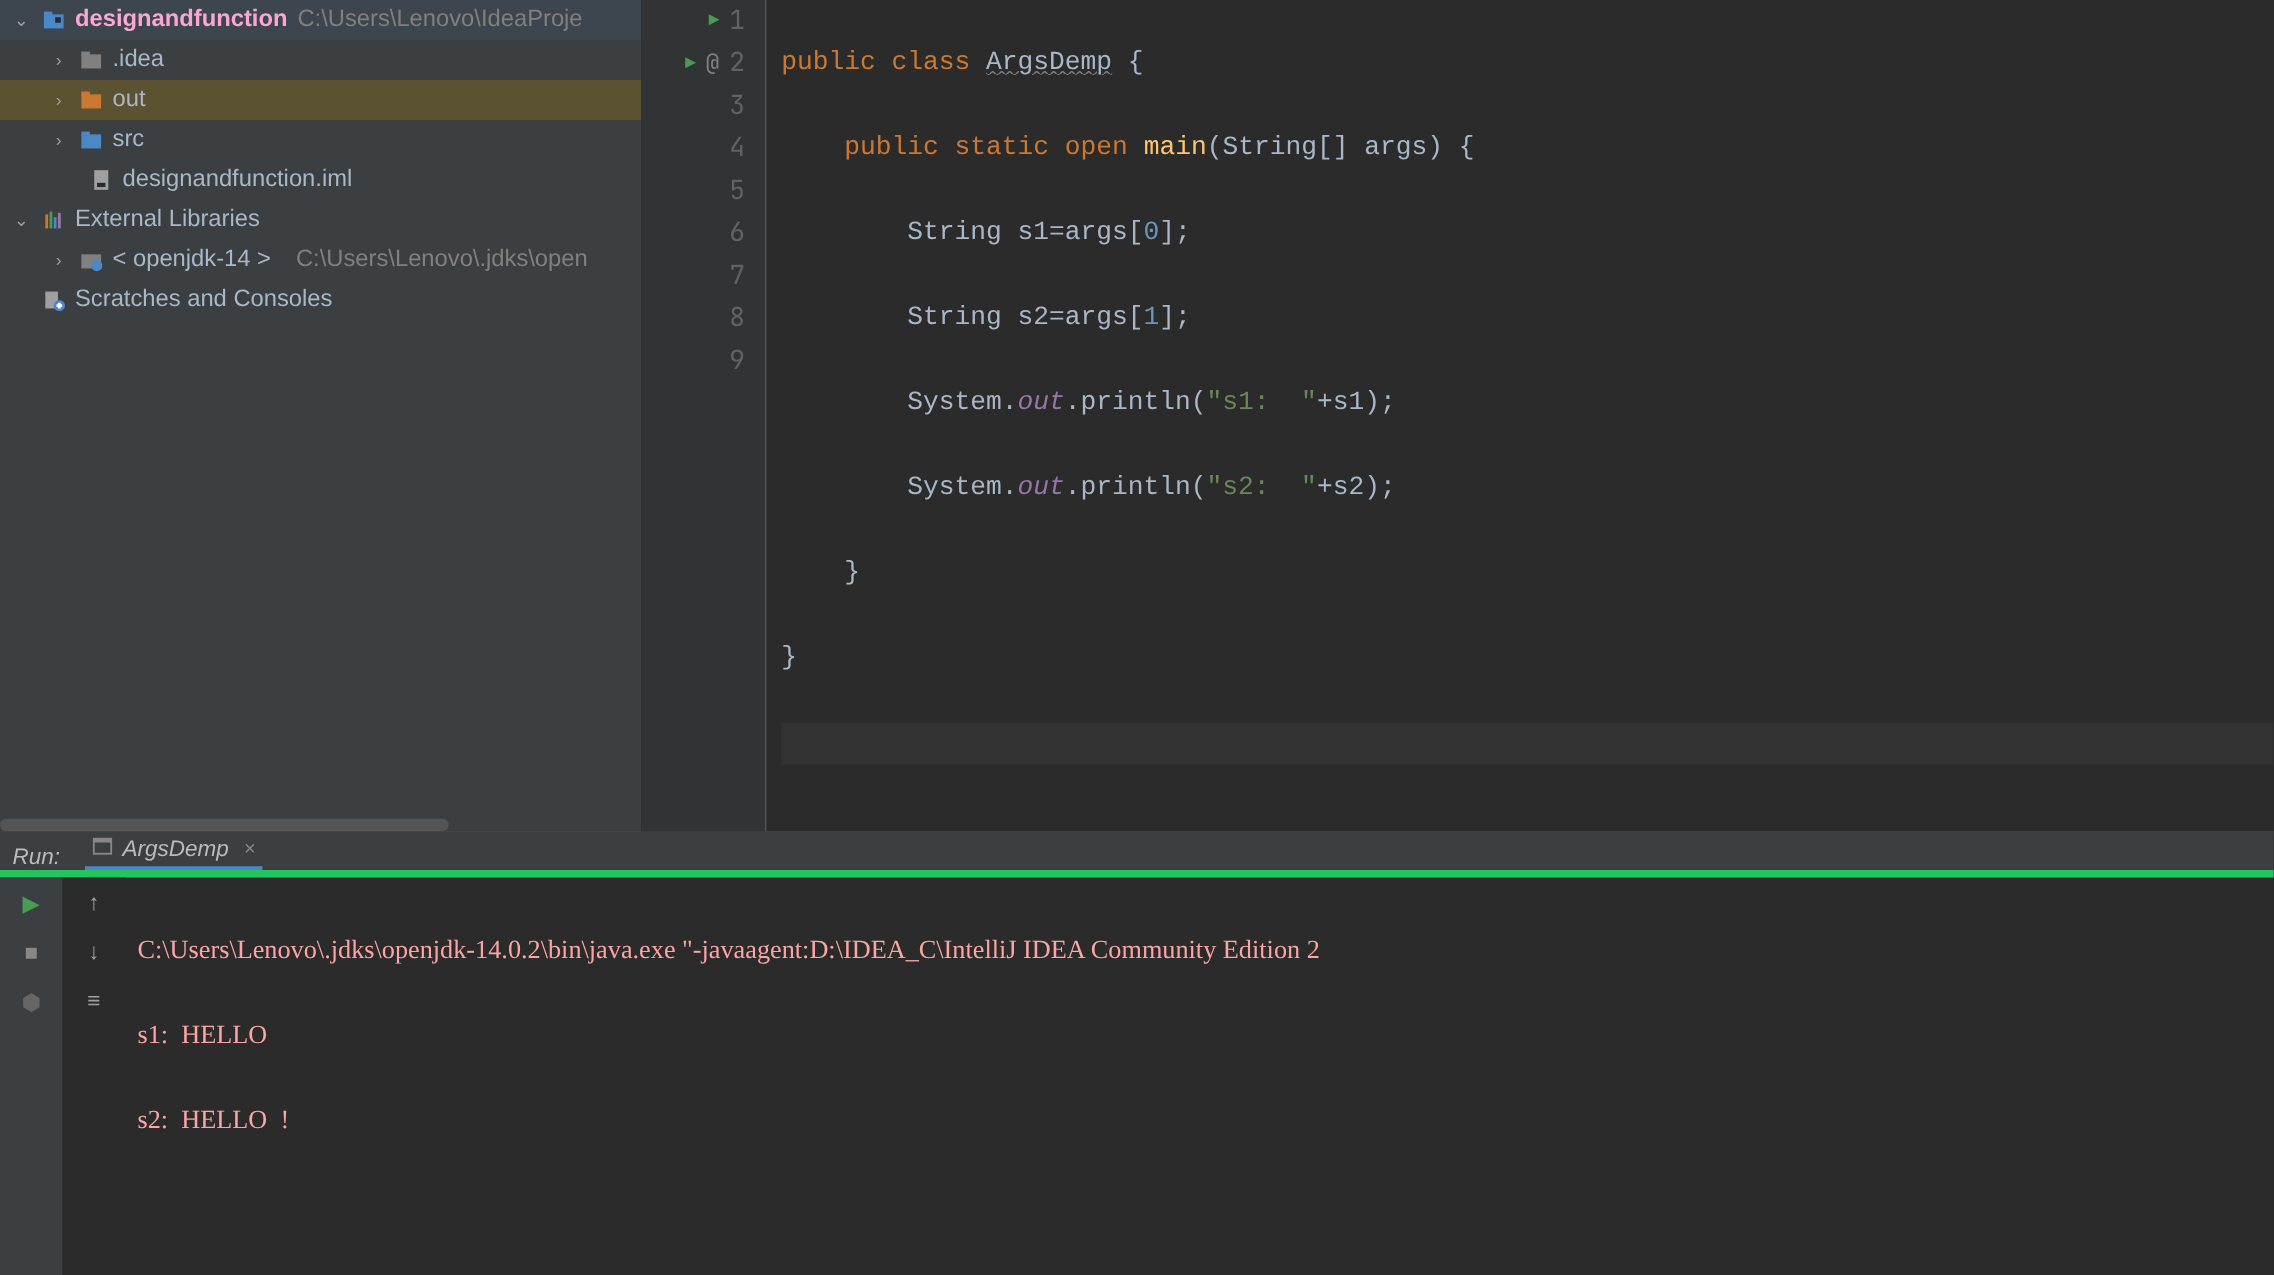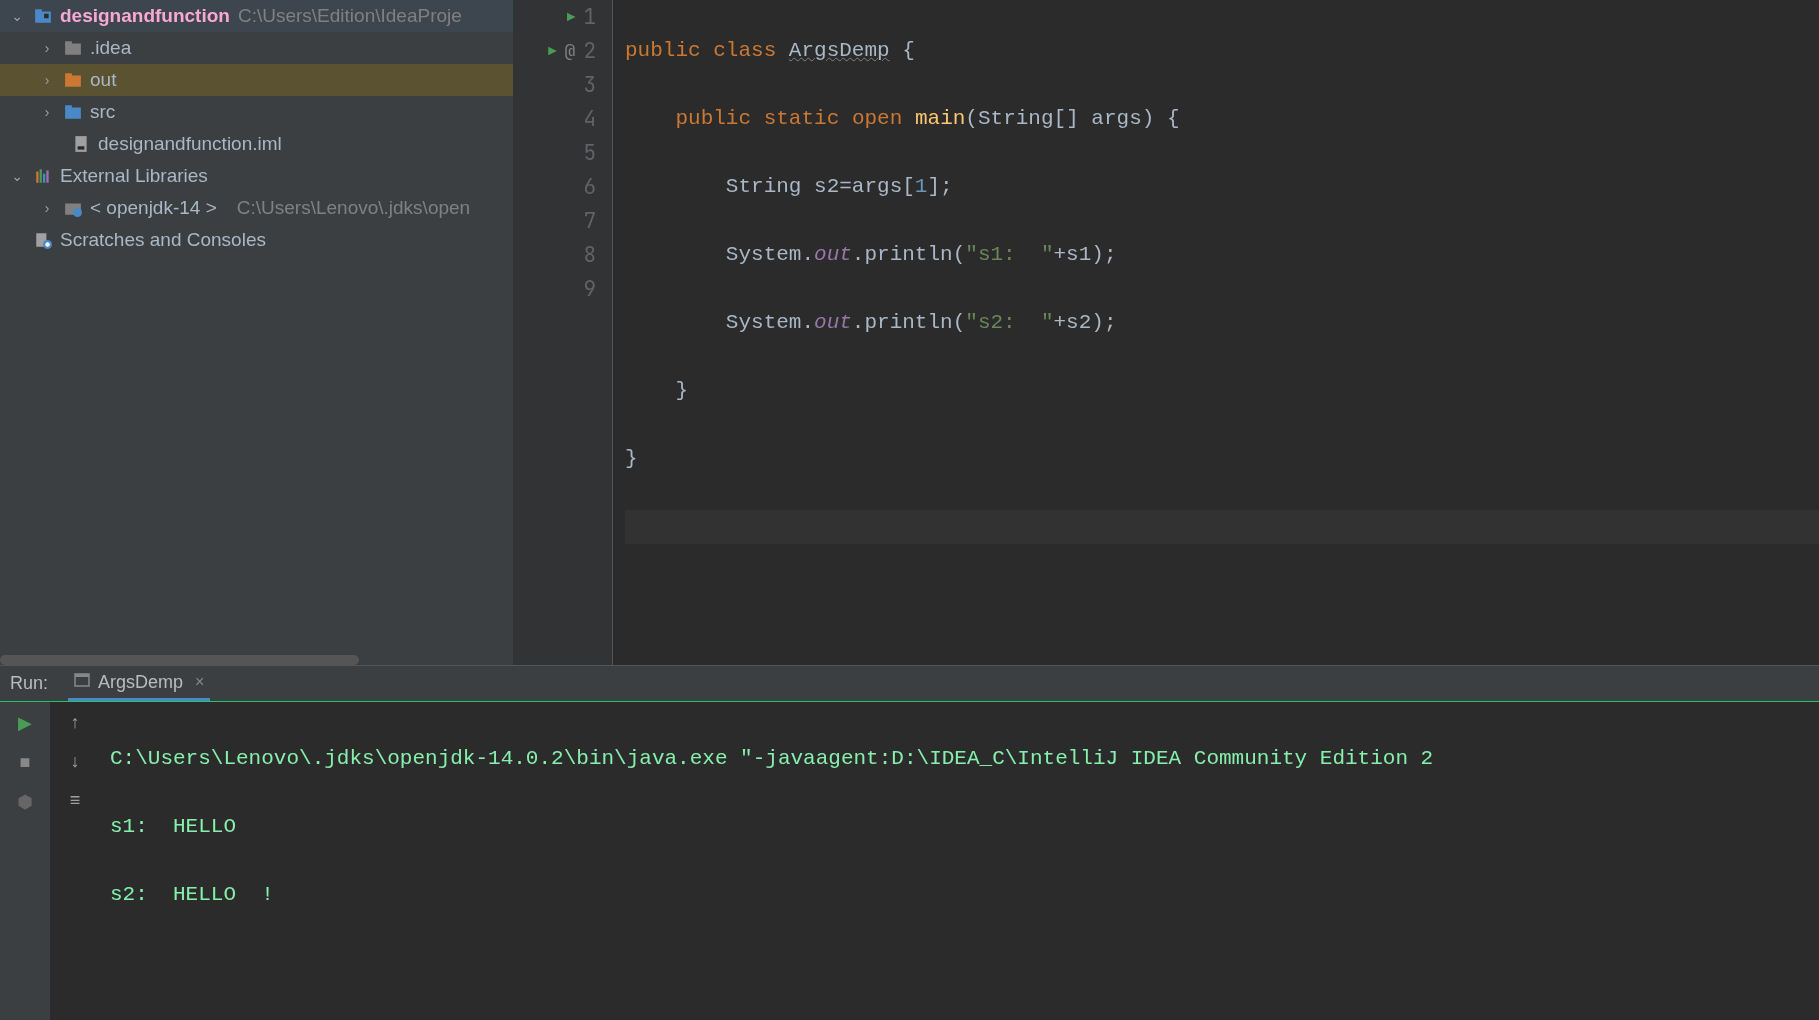--- a/index.html
+++ b/index.html
@@ -104,26 +104,27 @@
   flex: 1;
   background: #2b2b2b;
   border-top: 1px solid #555;
   display: flex;
   flex-direction: column;
 }
 .run-header {
   height: 36px;
   background: #3c3f41;
   display: flex;
-  align-items: center;
+  align-items: flex-end;
   padding-left: 10px;
   gap: 20px;
   font-size: 18px;
   color: #bbb;
-  border-bottom: 1px solid #22c55e;
+  border-bottom: 6px solid #22c55e;
+  font-style: italic;
 }
 .run-tab {
   display: flex;
   align-items: center;
   gap: 8px;
   padding: 0 6px;
   border-bottom: 3px solid #4a88c7;
   height: 100%;
 }
 .run-tab .close-x { color: #888; font-size: 16px; margin-left: 4px; }
@@ -148,45 +149,45 @@
   background: #2b2b2b;
   display: flex;
   flex-direction: column;
   align-items: center;
   padding-top: 10px;
   gap: 18px;
   color: #a0a0a0;
 }
 .console {
   flex: 1;
-  font-family: Liberation Mono, monospace;
+  font-family: Liberation Serif, serif;
   font-size: 21px;
   line-height: 34px;
   padding: 6px 10px;
-  color: #86efac;
+  color: #fca5a5;
   white-space: pre;
 }
 </style>
 </head>
 <body>
 
 <div class="main-area">
 
   <div class="project-tree">
     <div class="tree-row selected">
       <span class="arrow">⌄</span>
       <span class="folder-icon">
         <svg viewBox="0 0 16 16">
             <rect x="1" y="4" width="14" height="10" fill="#4a88c7"></rect>
             <rect x="1" y="2" width="6" height="3" fill="#4a88c7"></rect>
             <rect x="9" y="6" width="4" height="4" fill="#2b2b2b"></rect>
           </svg>
       </span>
       <span class="bold">designandfunction</span>
-      <span class="dim" style="margin-left:8px">C:\Users\Edition\IdeaProje</span>
+      <span class="dim" style="margin-left:8px">C:\Users\Lenovo\IdeaProje</span>
     </div>
 
     <div class="tree-row indent1">
       <span class="arrow">›</span>
       <span class="folder-icon">
           <svg viewBox="0 0 16 16">
             <rect x="1" y="4" width="14" height="10" fill="#808080"></rect>
             <rect x="1" y="2" width="6" height="3" fill="#808080"></rect>
           </svg>
         </span>
@@ -297,20 +298,21 @@
       <div class="gutter-line">
           <span>8</span>
         </div>
       <div class="gutter-line">
           <span>9</span>
         </div>
     </div>
     <div class="code-area">
 <div class="code-line"><span class="kw">public</span> <span class="kw">class</span> <span class="cls underline">ArgsDemp</span><span> {</span></div>
 <div class="code-line">    <span class="kw">public</span> <span class="kw">static</span> <span class="kw">open</span> <span class="mth">main</span><span>(String[] args) {</span></div>
+<div class="code-line">        <span>String s1=args[</span><span class="num">0</span><span>];</span></div>
 <div class="code-line">        <span>String s2=args[</span><span class="num">1</span><span>];</span></div>
 <div class="code-line">        <span>System.</span><span class="fld">out</span><span>.println(</span><span class="str">"s1:  "</span><span>+s1);</span></div>
 <div class="code-line">        <span>System.</span><span class="fld">out</span><span>.println(</span><span class="str">"s2:  "</span><span>+s2);</span></div>
 <div class="code-line"><span>    }</span></div>
 <div class="code-line"><span>}</span></div>
 <div class="code-line current"></div>
     </div>
   </div>
 </div>
 

